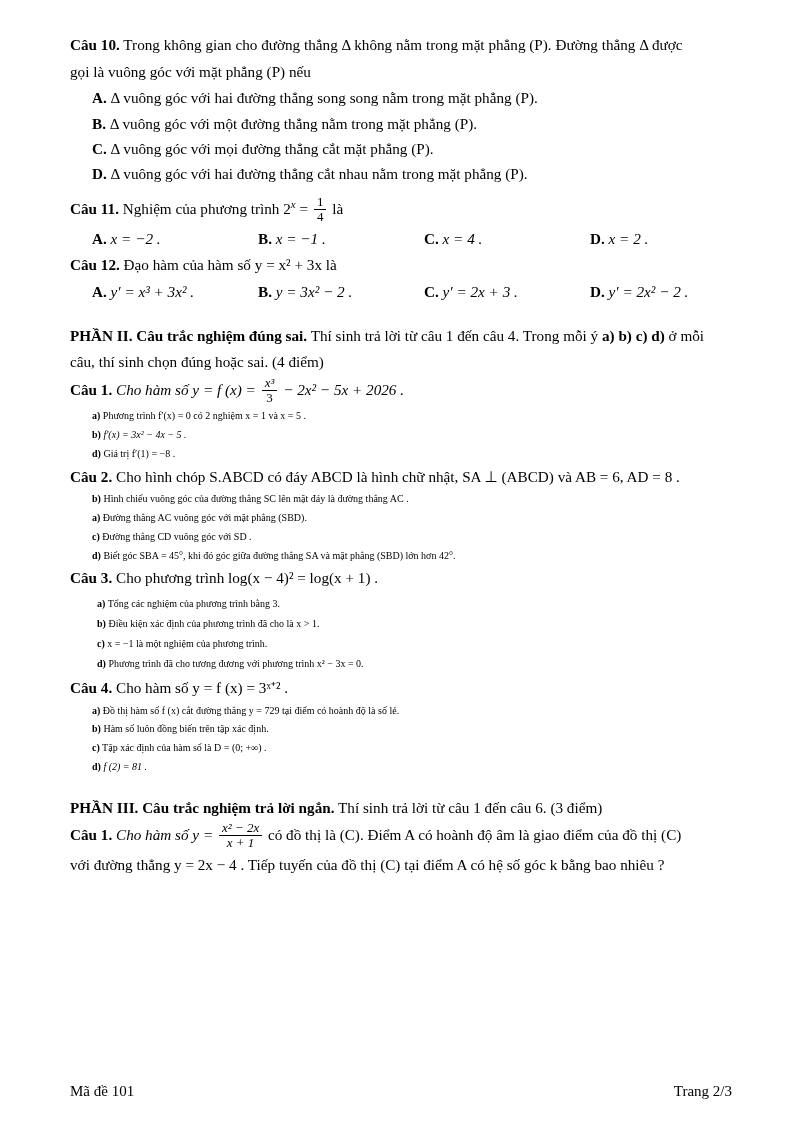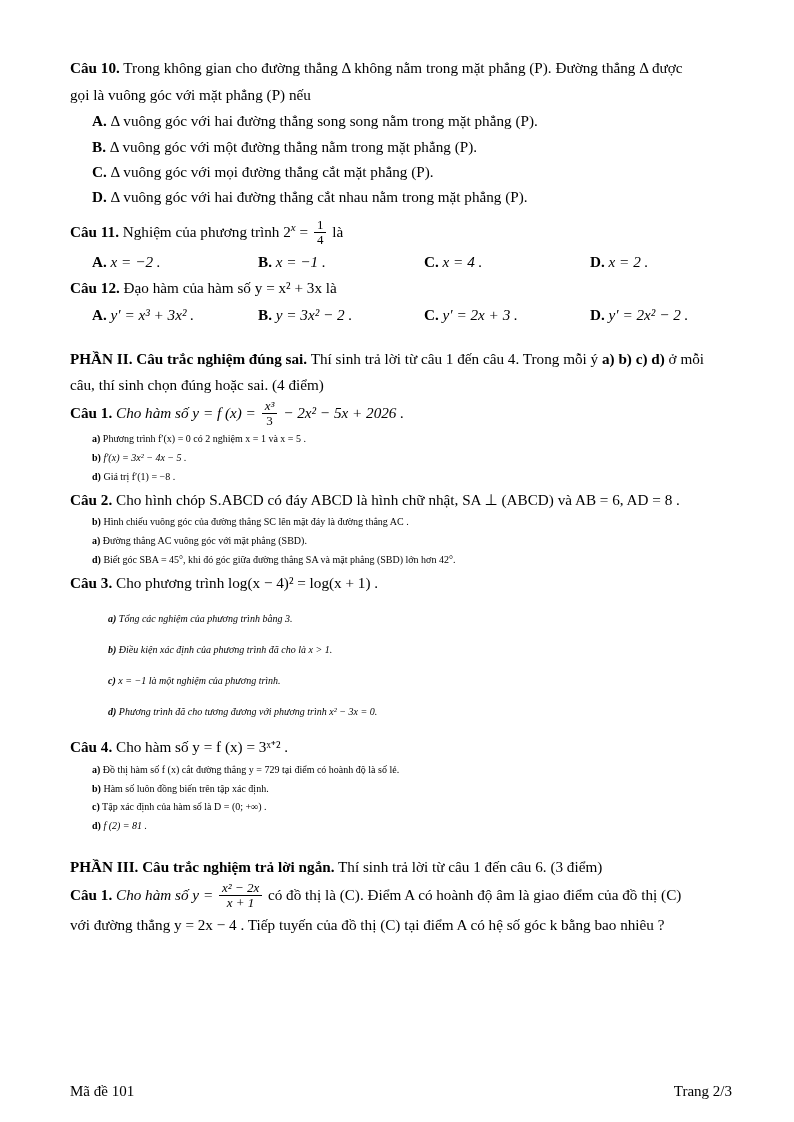--- a/index.html
+++ b/index.html
@@ -12,21 +12,21 @@
     background: #ffffff;
     font-family: "Liberation Serif", serif;
     color: #000000;
     position: relative;
   }
   .page {
     position: absolute;
     left: 0; top: 0;
     width: 794px;
     height: 1122px;
-    padding: 56px 62px 0 70px;
+    padding: 33px 62px 0 70px;
     box-sizing: border-box;
   }
   .q {
     font-size: 15.2px;
     line-height: 1.62;
     margin: 0 0 2px 0;
   }
   .q b { font-weight: bold; }
   .opt-line {
     font-size: 15.2px;
@@ -53,21 +53,21 @@
     margin: 20px 0 2px 0;
   }
   .sec b { font-weight: bold; }
   .sub {
     font-size: 10px;
     line-height: 1.68;
     padding-left: 22px;
     margin: 2px 0;
   }
   .sub b { font-weight: bold; }
-  .tight { line-height: 1.5; margin: 16px; font-style: italic; }
+  .tight { line-height: 1.5; margin: 5px; }
   .frac {
     display: inline-block;
     vertical-align: middle;
     text-align: center;
     font-size: 13px;
     line-height: 1.08;
     margin: 0 2px;
     position: relative;
     top: -1px;
   }
@@ -207,20 +207,24 @@
   </div>
   <div class="sub">
     <b>b)</b>
     <span>Hình chiếu vuông góc của đường thẳng SC lên mặt đáy là đường thẳng AC .</span>
   </div>
   <div class="sub">
     <b>a)</b>
     <span>Đường thẳng AC vuông góc với mặt phẳng (SBD).</span>
   </div>
   <div class="sub">
+    <b>c)</b>
+    <span>Đường thẳng CD vuông góc với SD .</span>
+  </div>
+  <div class="sub">
     <b>d)</b>
     <span>Biết góc SBA = 45°, khi đó góc giữa đường thẳng SA và mặt phẳng (SBD) lớn hơn 42°.</span>
   </div>
 
   <div class="q">
     <b class="lbl">Câu 3.</b>
     <span>Cho phương trình log(x − 4)² = log(x + 1) .</span>
   </div>
   <div class="sub tight">
     <b>a)</b>

